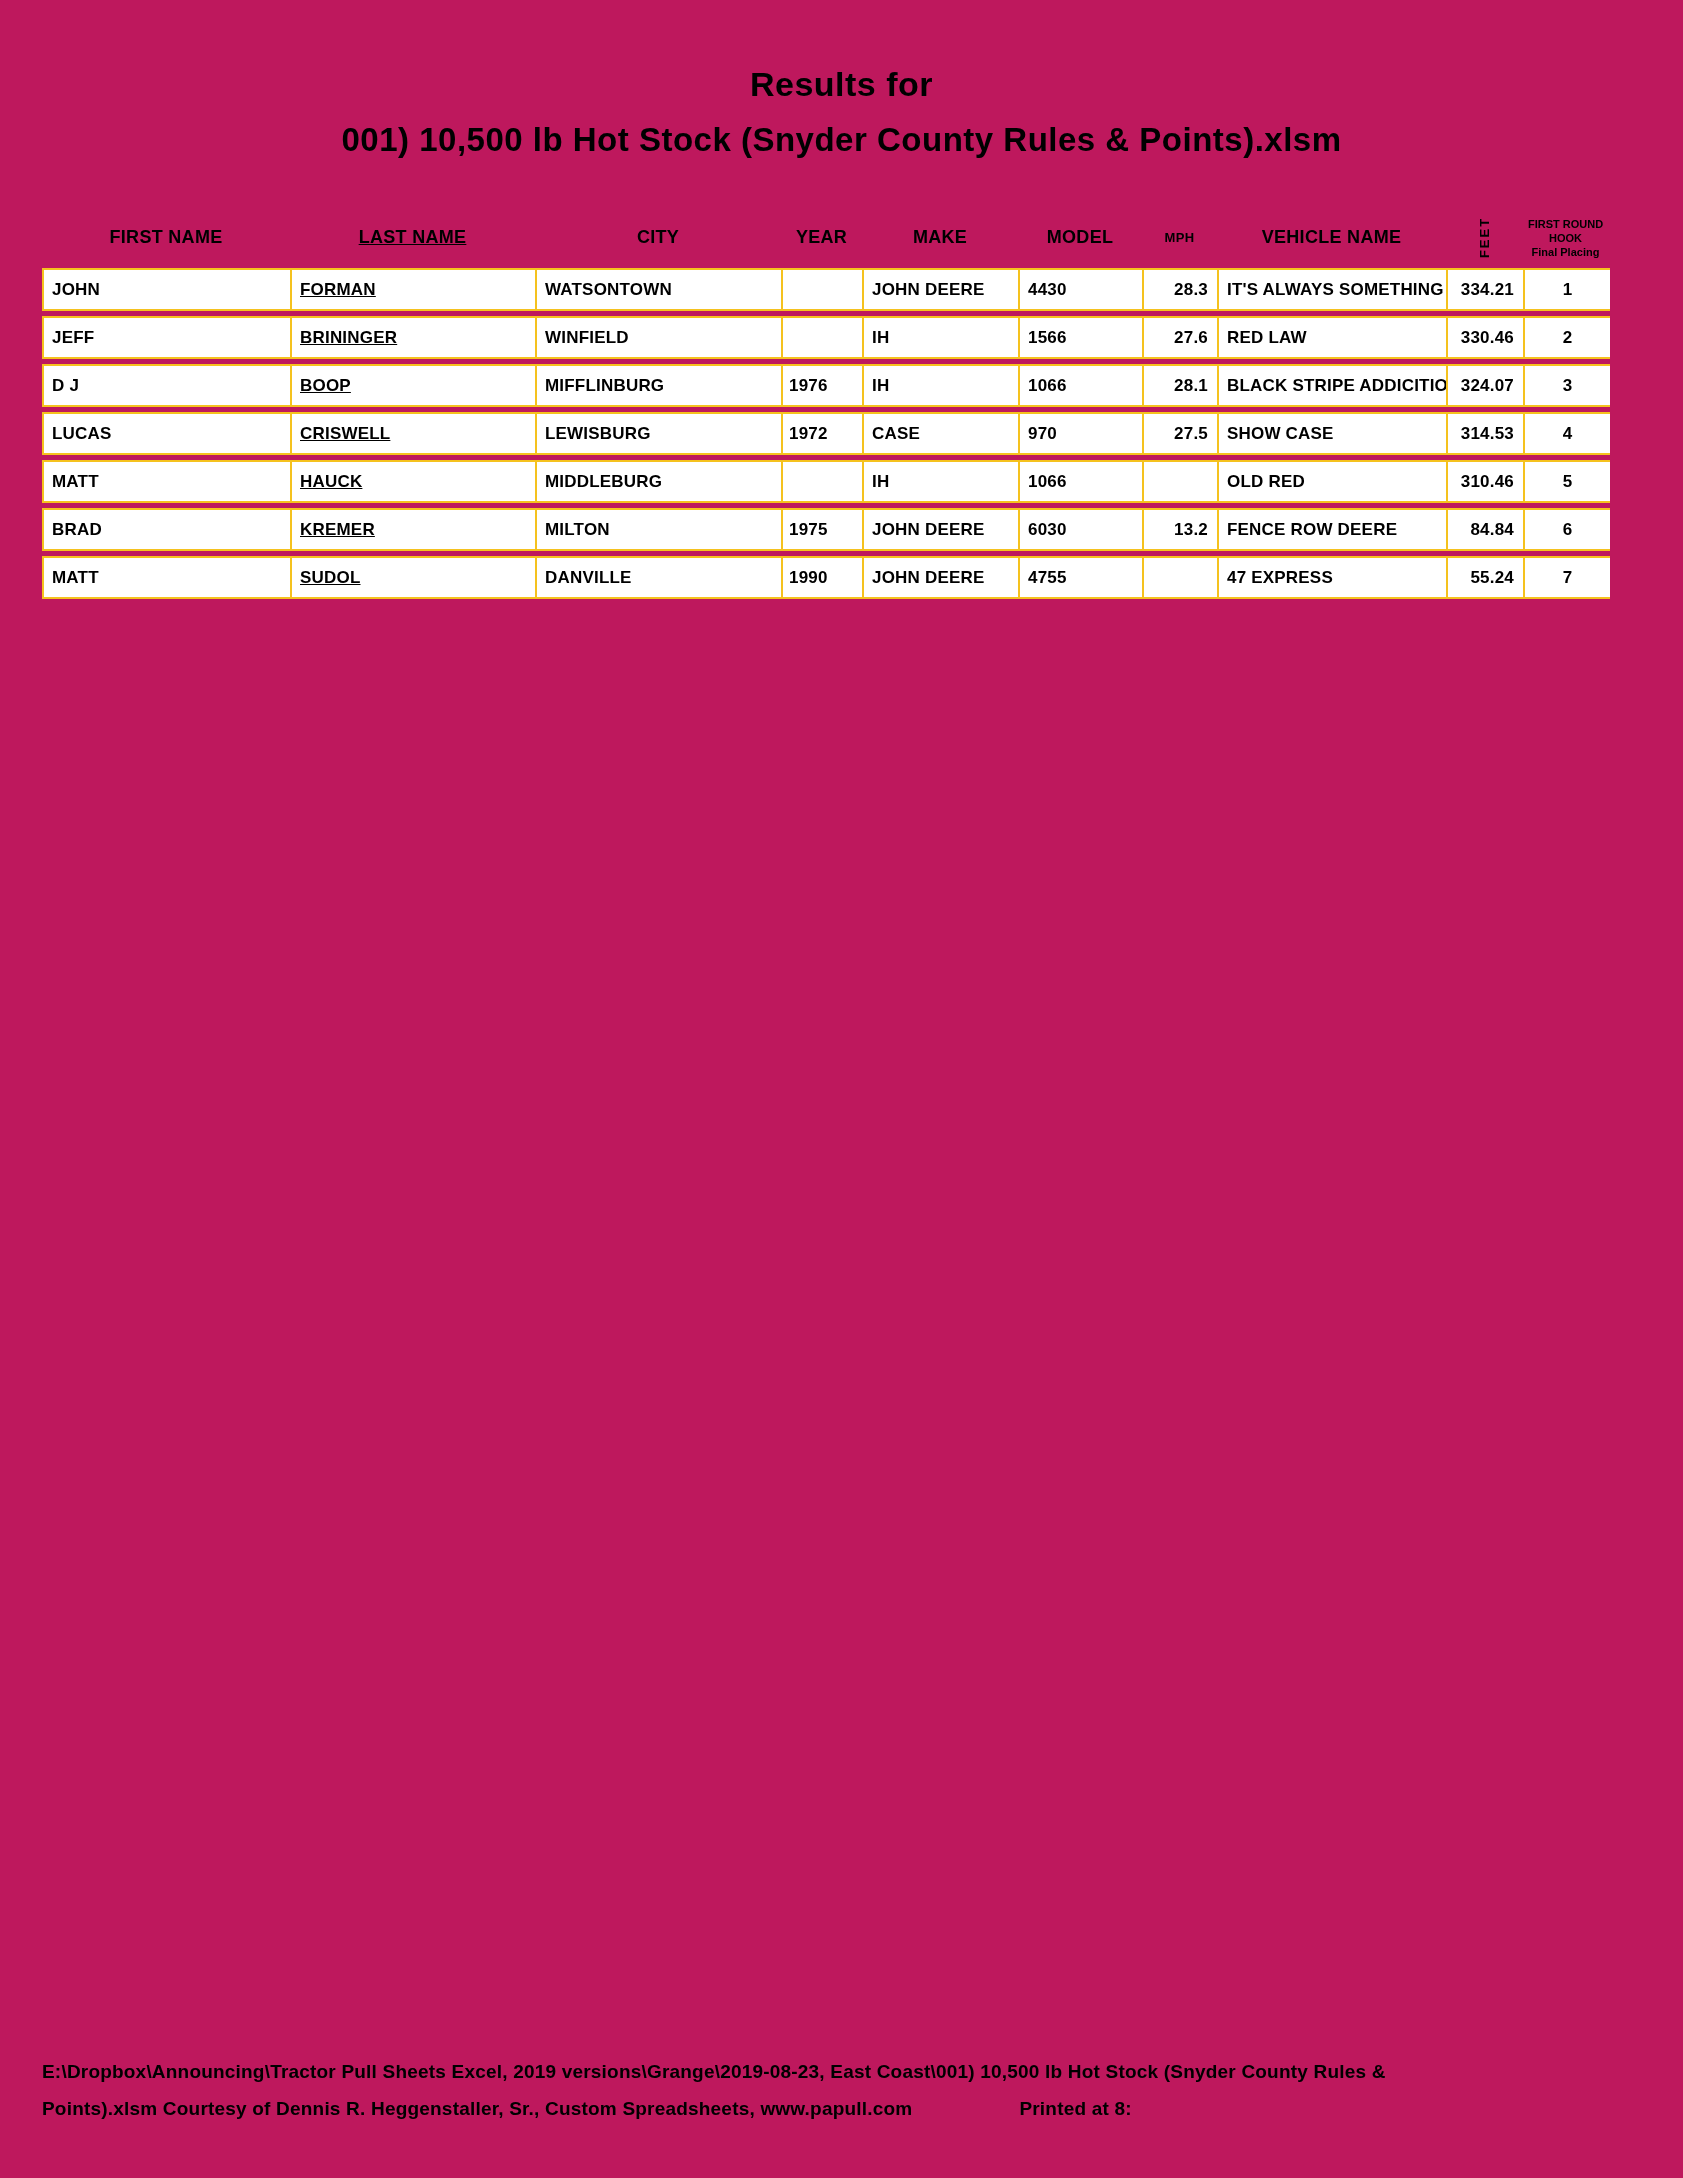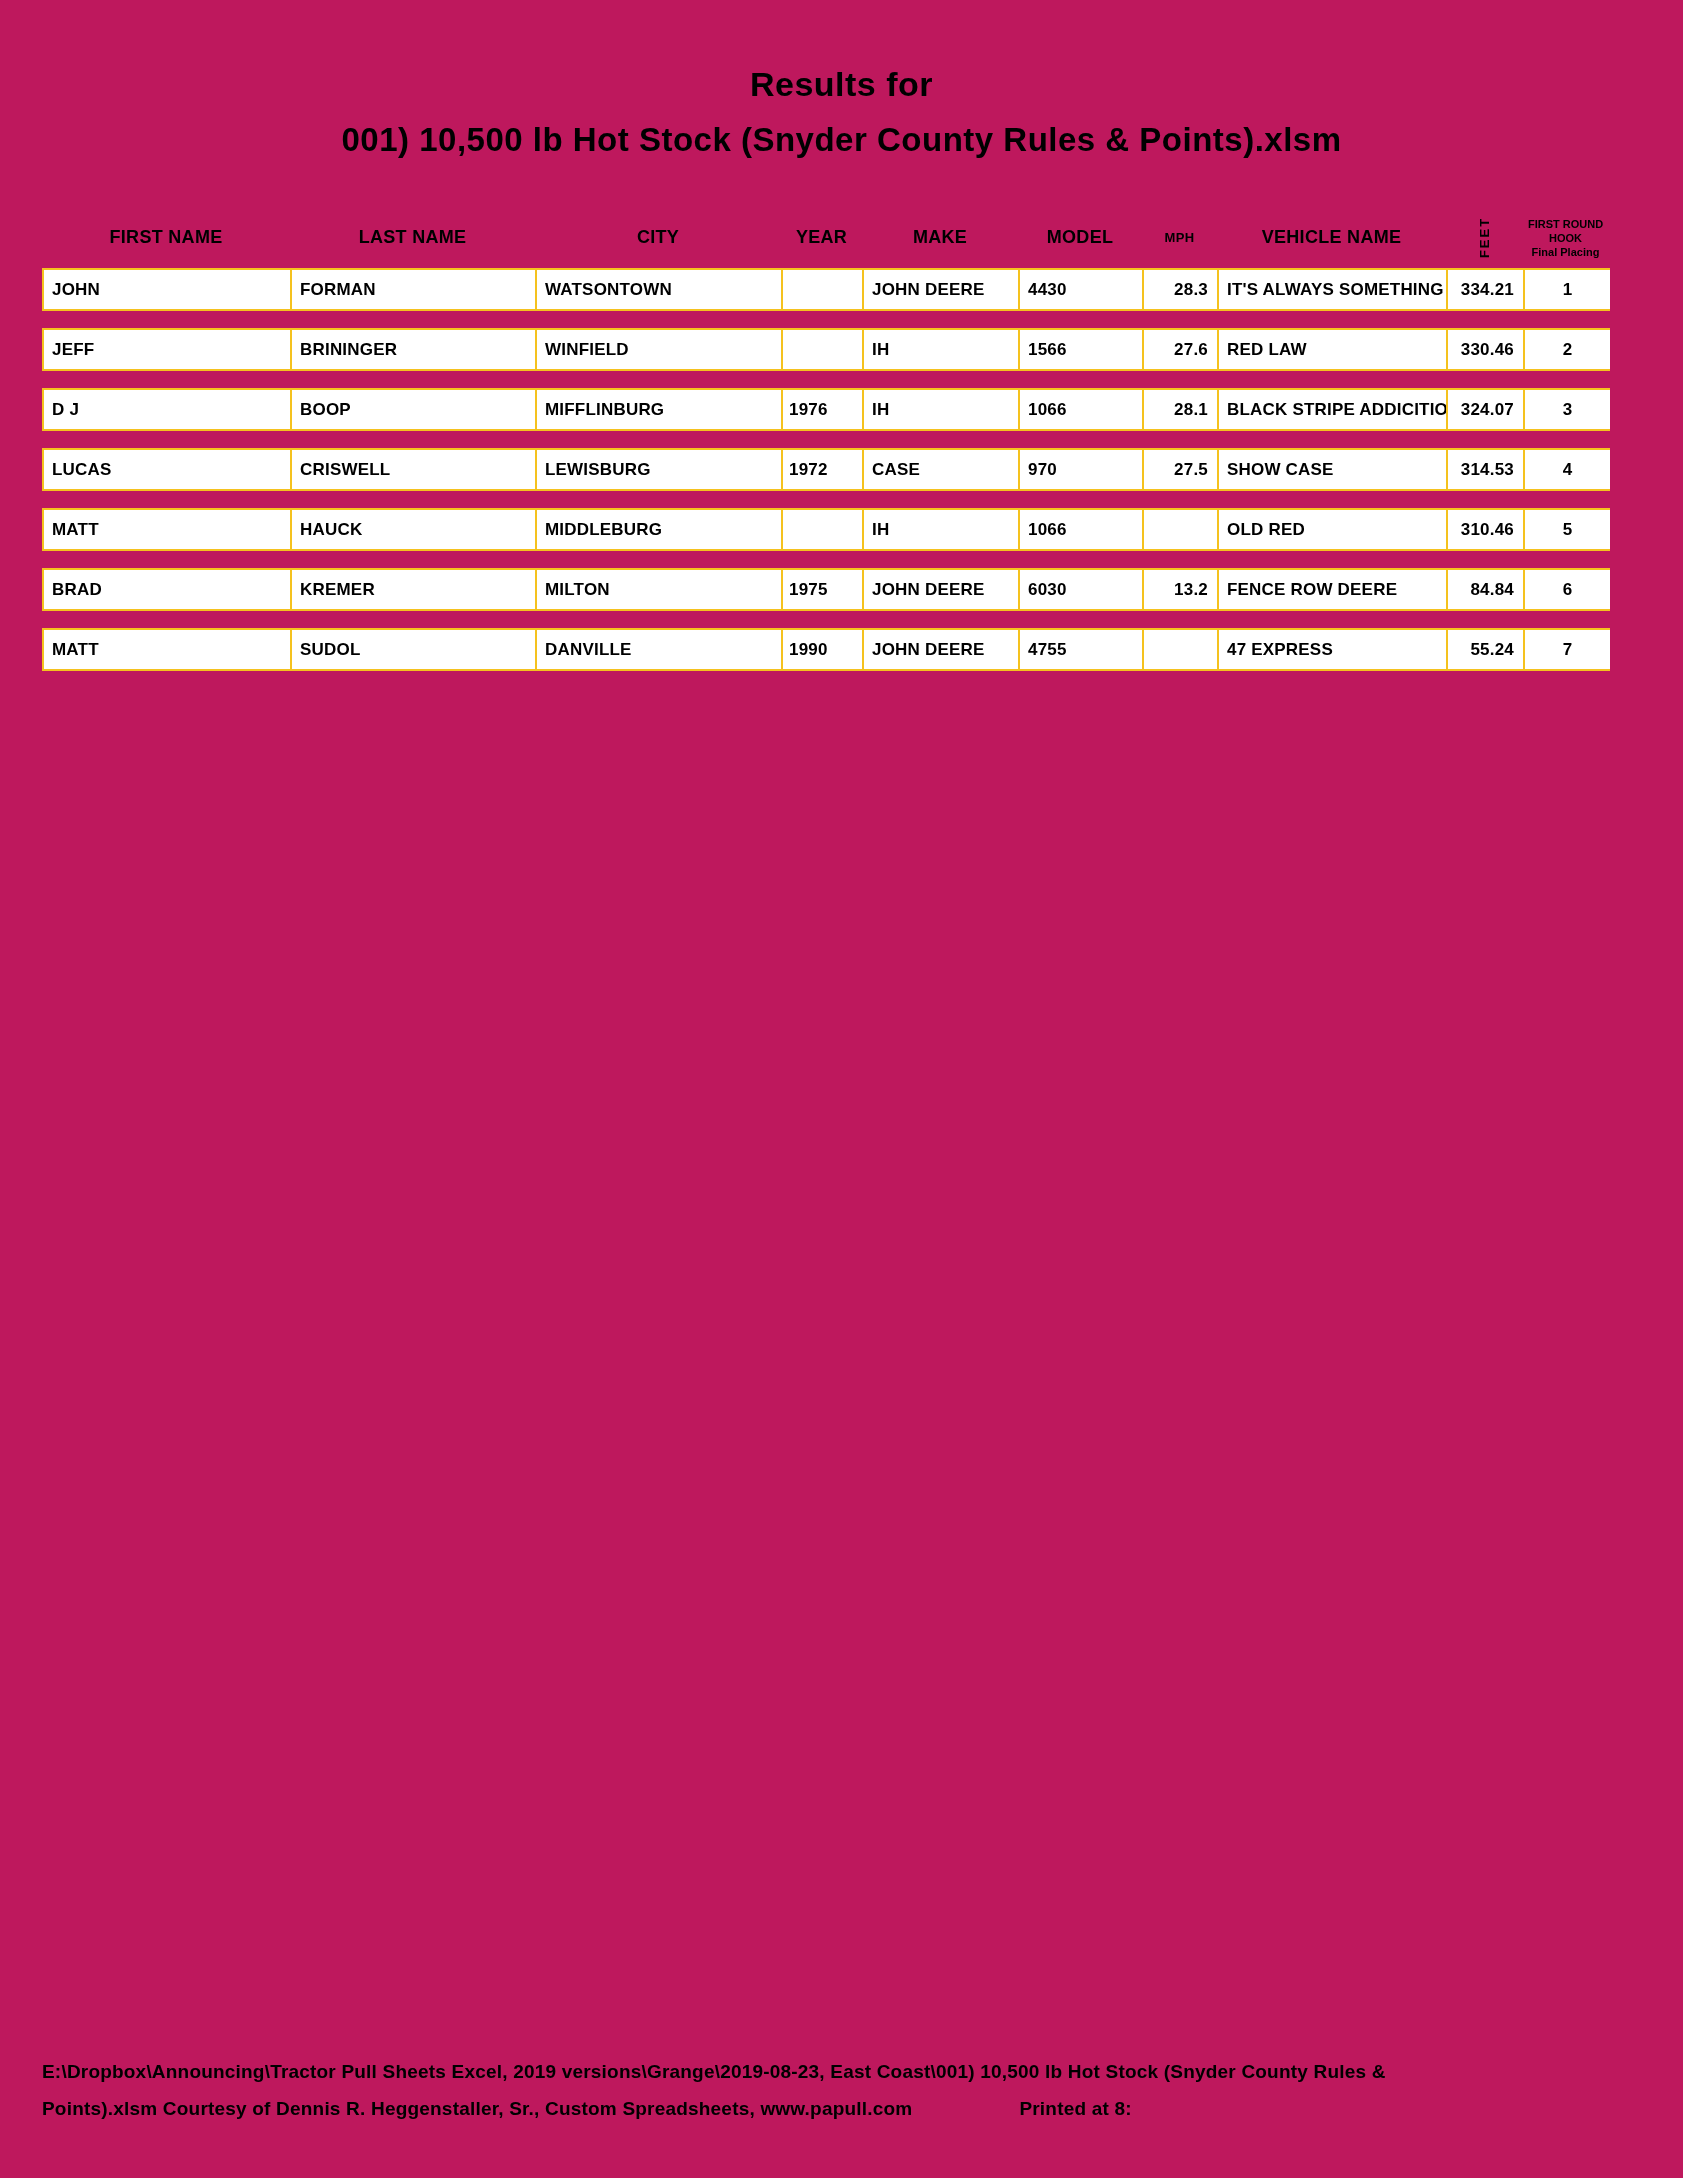--- a/index.html
+++ b/index.html
@@ -17,21 +17,21 @@
   }
   .title1 {
     position: absolute; top: 65px; left: 0; width: 1683px;
     text-align: center; font-size: 34px; letter-spacing: 0.5px;
   }
   .title2 {
     position: absolute; top: 121px; left: 0; width: 1683px;
     text-align: center; font-size: 33px; letter-spacing: 0.5px;
   }
   
-  .c1 { width: 248px; } .c2 { width: 245px; } .c3 { width: 246px; }
+  .c1 { width: 248px; } .c2 { width: 245px; text-decoration: underline; } .c3 { width: 246px; }
   .c4 { width: 81px;  } .c5 { width: 156px; } .c6 { width: 124px; }
   .c7 { width: 75px;  } .c8 { width: 229px; } .c9 { width: 77px; text-align: center;  }
   .c10{ width: 85px;  }
 
   .thead {
     position: absolute; left: 42px; top: 208px; width: 1568px; height: 59px;
     display: flex; align-items: center;
   }
   .hcell {
     display: flex; align-items: center; justify-content: center;
@@ -39,21 +39,21 @@
   }
   .hcell.h-mph { font-size: 13px; text-align: center; }
   .h-feet .vert {
     display: inline-block; transform: rotate(-90deg);
     font-size: 13px; letter-spacing: 2px; white-space: nowrap;
   }
   .h-hook { flex-direction: column; justify-content: center; font-size: 11px; line-height: 14px; letter-spacing: 0; text-align: right; }
 
   .tbody { position: absolute; left: 42px; top: 268px; }
   .row {
-    display: flex; width: 1568px; height: 43px; margin-bottom: 17px;
+    display: flex; width: 1568px; height: 43px; margin-bottom: 5px;
     border: 2px solid var(--gold); border-right: none;
     background: #ffffff;
   }
   .cell {
     height: 100%; display: flex; align-items: center;
     border-right: 2px solid var(--gold);
     font-size: 17px; letter-spacing: 0.2px;
     overflow: hidden; white-space: nowrap;
   }
   .al   { justify-content: flex-start; padding-left: 8px; }

